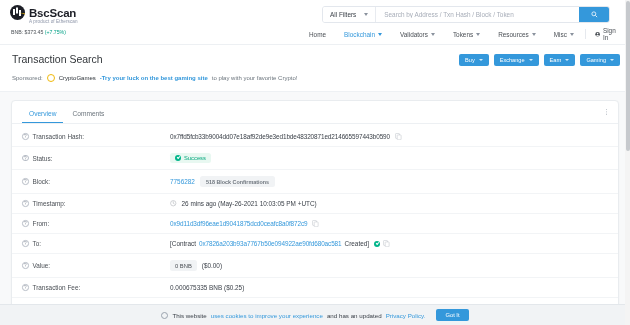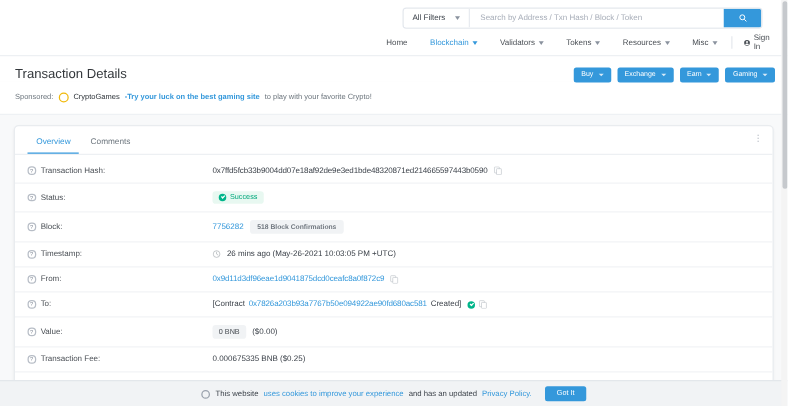--- a/index.html
+++ b/index.html
@@ -181,20 +181,31 @@
     position: absolute; right: 0.5px; top: 1px; width: 4px; height: 150px;
     background: #c6c9cd; border-radius: 2px;
   }
 </style>
 </head>
 <body>
 
 <div class="page">
 
   <div class="topbar">
+    <div class="brand-block">
+      <div class="brand-row">
+        <span class="brand-mark"></span>
+        <span class="brand-name">BscScan</span>
+      </div>
+      <div class="brand-sub">A product of Etherscan</div>
+      <div class="price-row">
+        <span>BNB: $373.45</span>
+        <span class="price-up">(+7.75%)</span>
+      </div>
+    </div>
 
     <div class="search-wrap">
       <div class="filter-sel">
         <span>All Filters</span>
         <span class="caret"></span>
       </div>
       <input class="search-input" type="text" placeholder="Search by Address / Txn Hash / Block / Token" style="">
       <button class="search-btn">
         <svg viewBox="0 0 16 16">
           <circle cx="6.5" cy="6.5" r="4.5" fill="none" stroke="#fff" stroke-width="1.8"></circle>
@@ -236,21 +247,21 @@
         </svg>
         <span>Sign In</span>
       </div>
       <div class="theme-btn">
         
       </div>
     </div>
   </div>
 
   <div class="headerbar">
-    <h1 class="page-title">Transaction Details</h1>
+    <h1 class="page-title">Transaction Search</h1>
     <div class="hdr-btns">
       <button class="pill-btn">
         <span>Buy</span>
         <span class="pill-caret"></span>
       </button>
       <button class="pill-btn">
         <span>Exchange</span>
         <span class="pill-caret"></span>
       </button>
       <button class="pill-btn">

